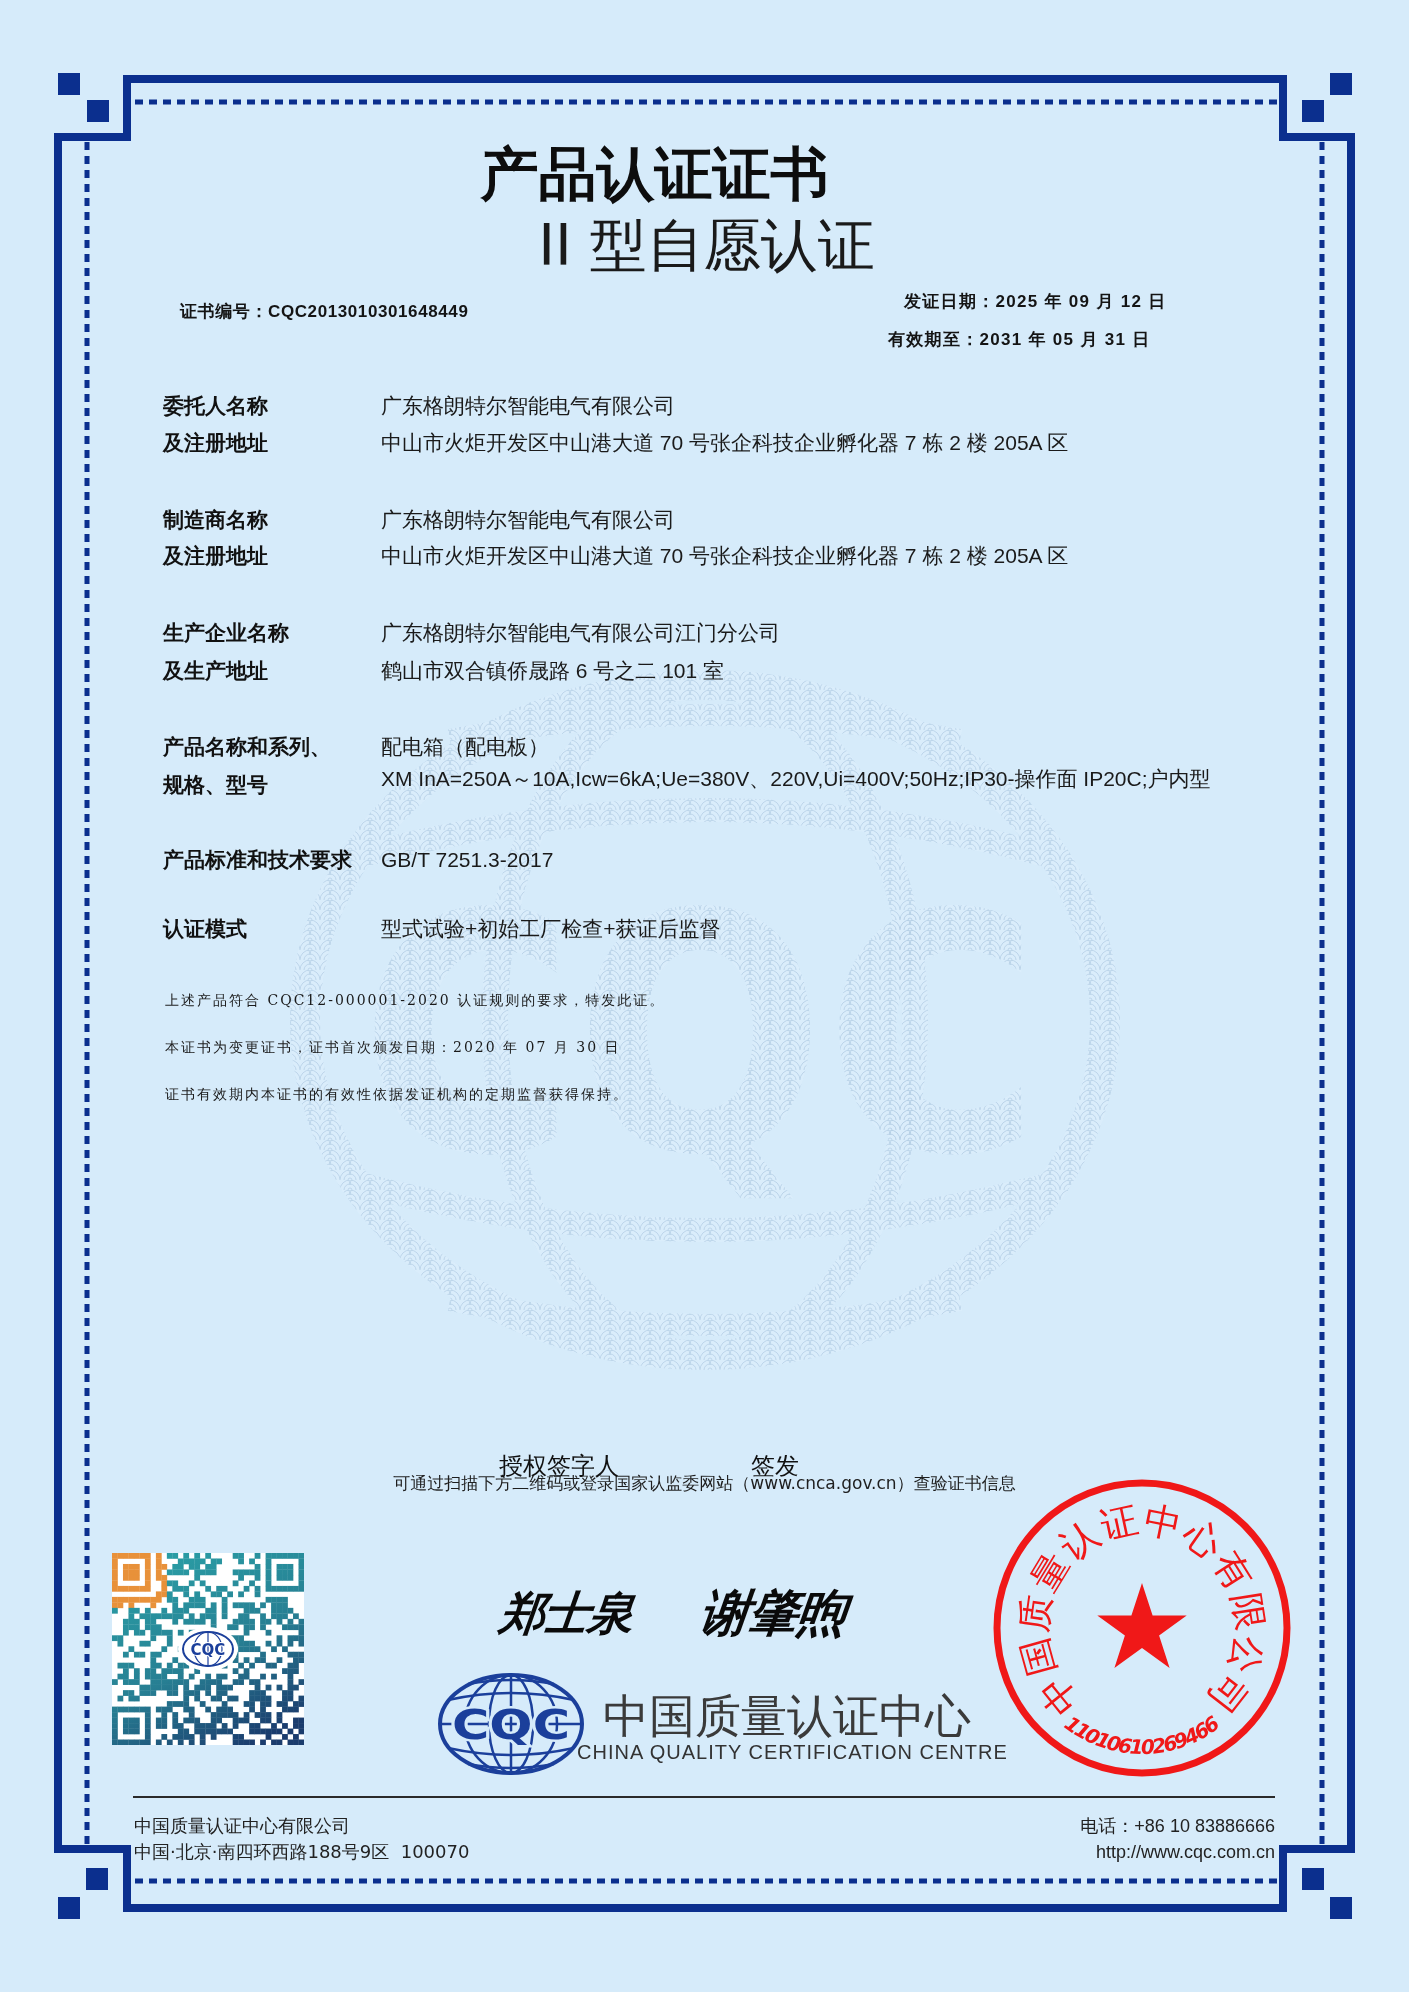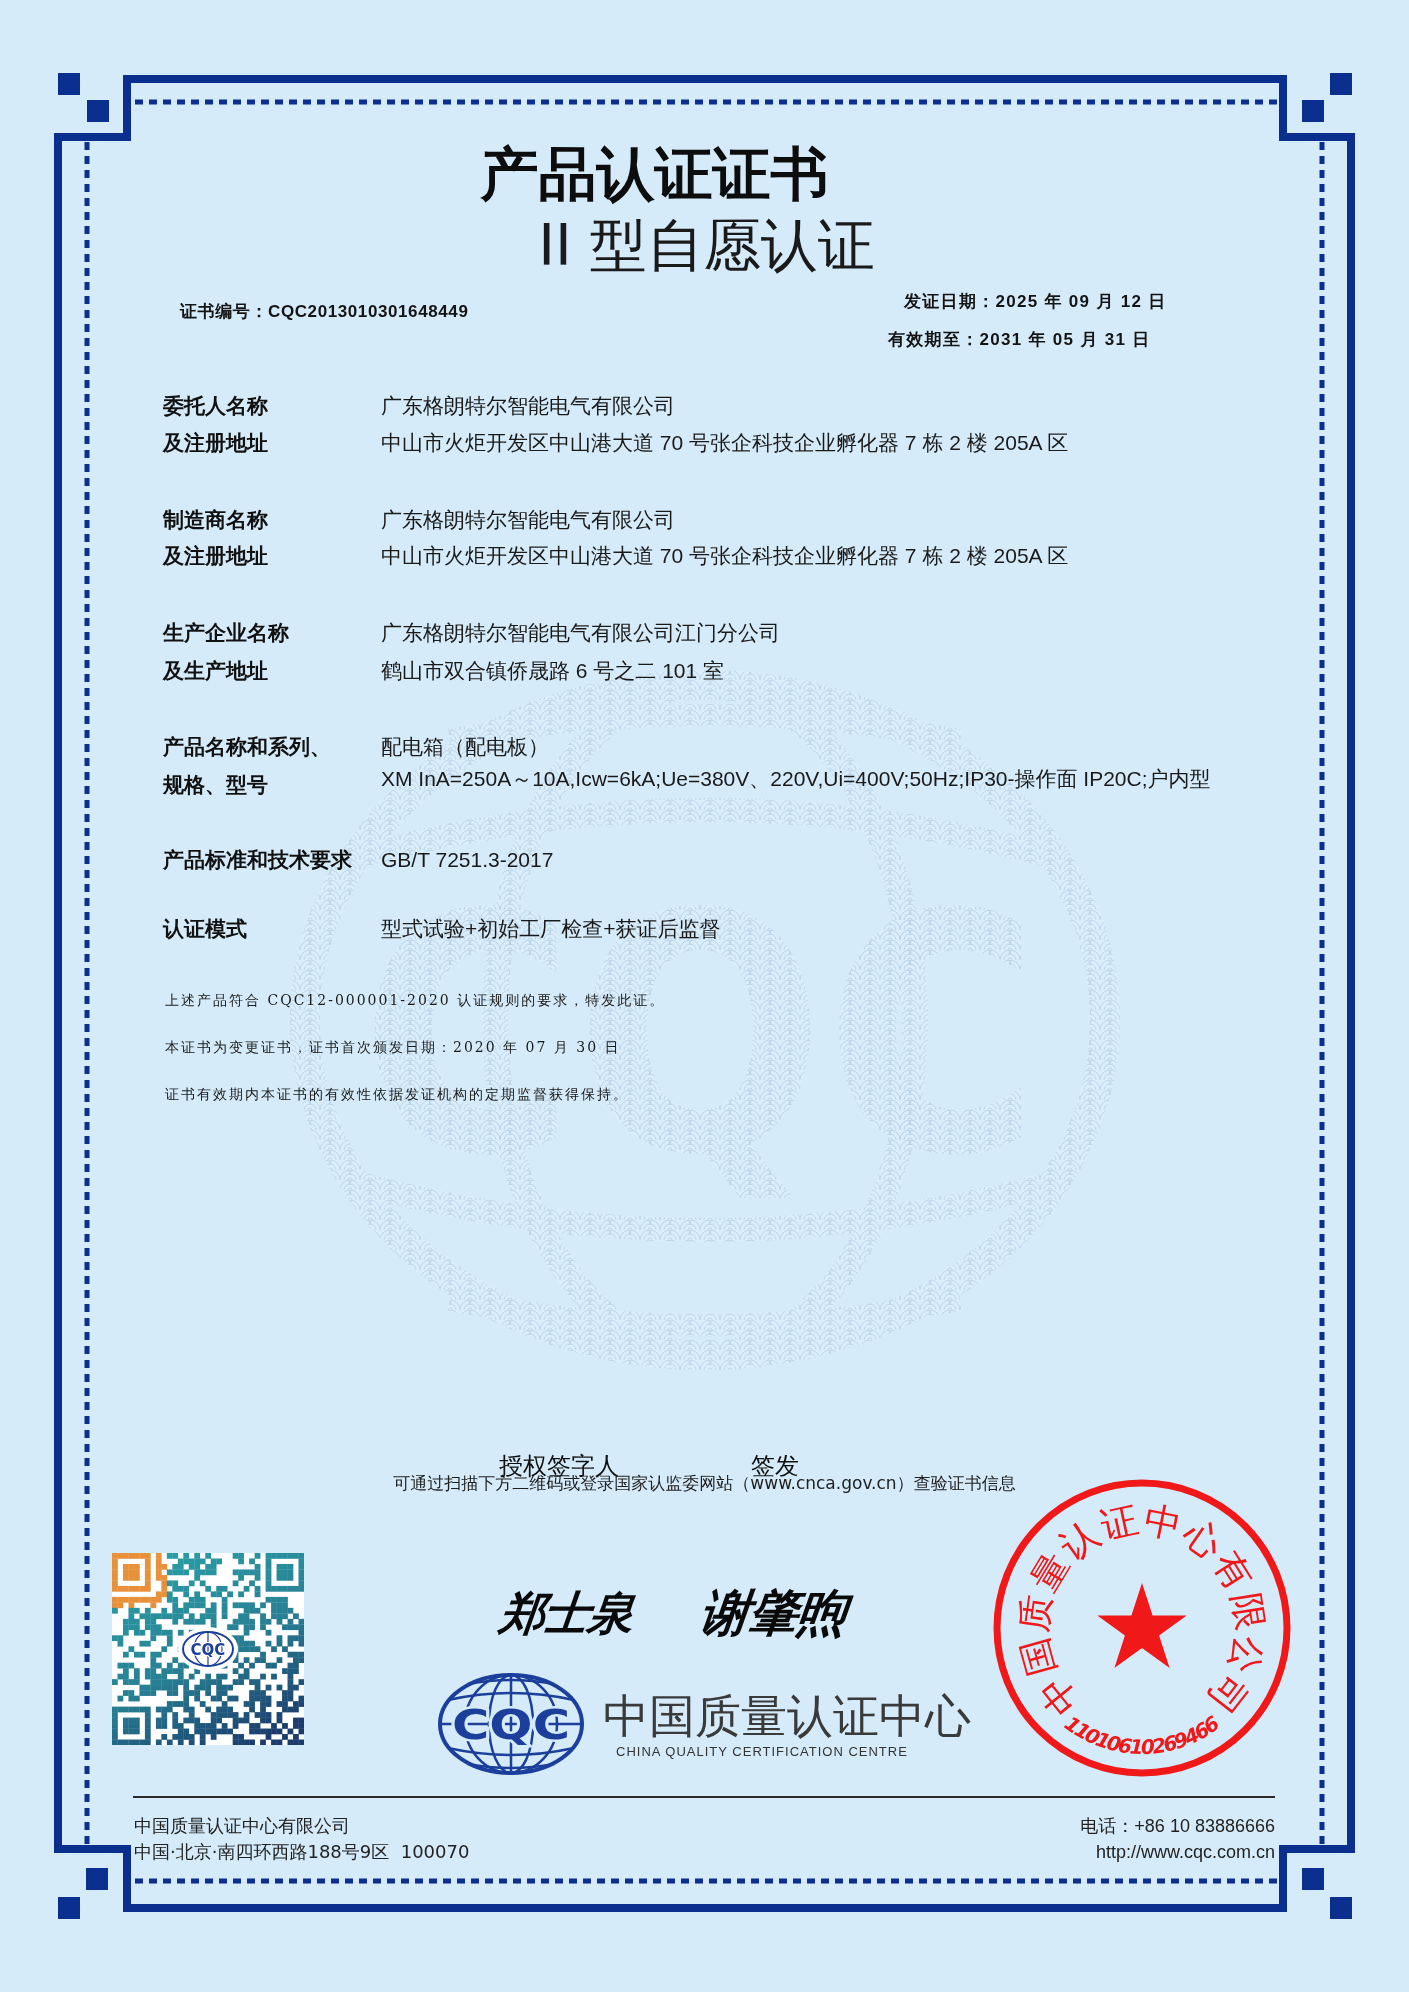--- a/index.html
+++ b/index.html
@@ -29,21 +29,21 @@
   .label { left:163px; font-size:21px; font-weight:bold; line-height:26px; color:#111; }
   .value { left:381px; font-family:"Liberation Sans", sans-serif; font-size:21px; line-height:26px; color:#1a1a1a; }
 
   .stmt { left:165px; font-family:"DejaVu Serif", serif; font-size:14px; line-height:22px; letter-spacing:2px; color:#1a1a1a; }
 
   .verify { left:0; width:1409px; text-align:center; top:1472px; font-size:17px; line-height:22px; padding-left:-20px; color:#1e1e1e; }
   .sig-label { font-size:24px; line-height:28px; top:1452px; color:#111; }
   .sig { font-family:"DejaVu Serif", serif; font-style:italic; font-weight:bold; font-size:46px; line-height:56px; top:1585px; letter-spacing:-2px; color:#0a0a0a; transform:skewX(-6deg); }
 
   .logo-cn { left:603px; top:1690px; font-size:46px; line-height:52px; color:#3a3a3a; letter-spacing:0px; }
-  .logo-en { left:616px; top:1743px; font-family:"Liberation Sans", sans-serif; font-size:13px; line-height:18px; letter-spacing:1px; color:#333; }
+  .logo-en { left:577px; top:1743px; font-family:"Liberation Sans", sans-serif; font-size:20px; line-height:18px; letter-spacing:1px; color:#333; }
 
   .footer-line { left:133px; top:1796px; width:1142px; height:2px; background:#2a2a2a; }
   .footer { font-size:18px; line-height:22px; color:#222; }
   .footer-left { left:134px; }
   .footer-right { right:134px; text-align:right; font-family:"Liberation Sans", sans-serif; }
 </style>
 </head>
 <body>
 
 <svg class="full-svg wm" viewBox="0 0 1409 1992">

